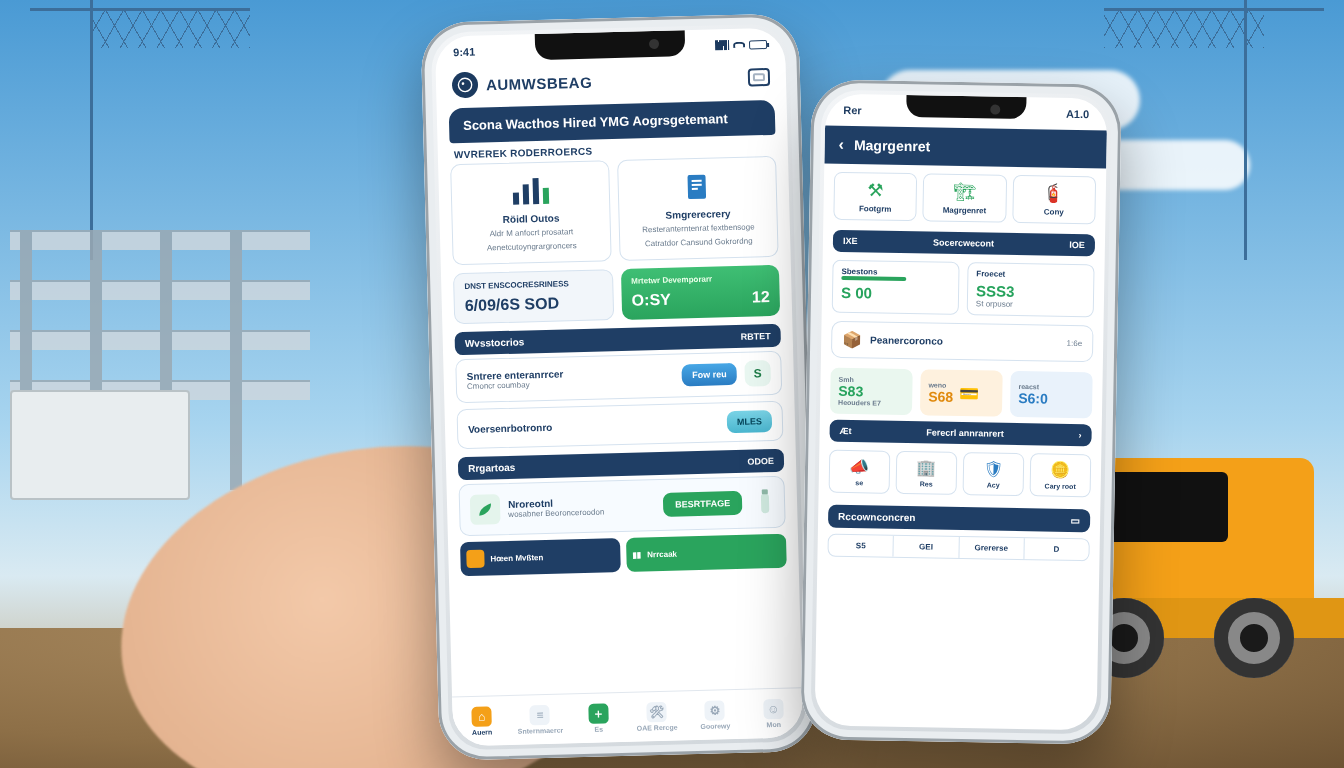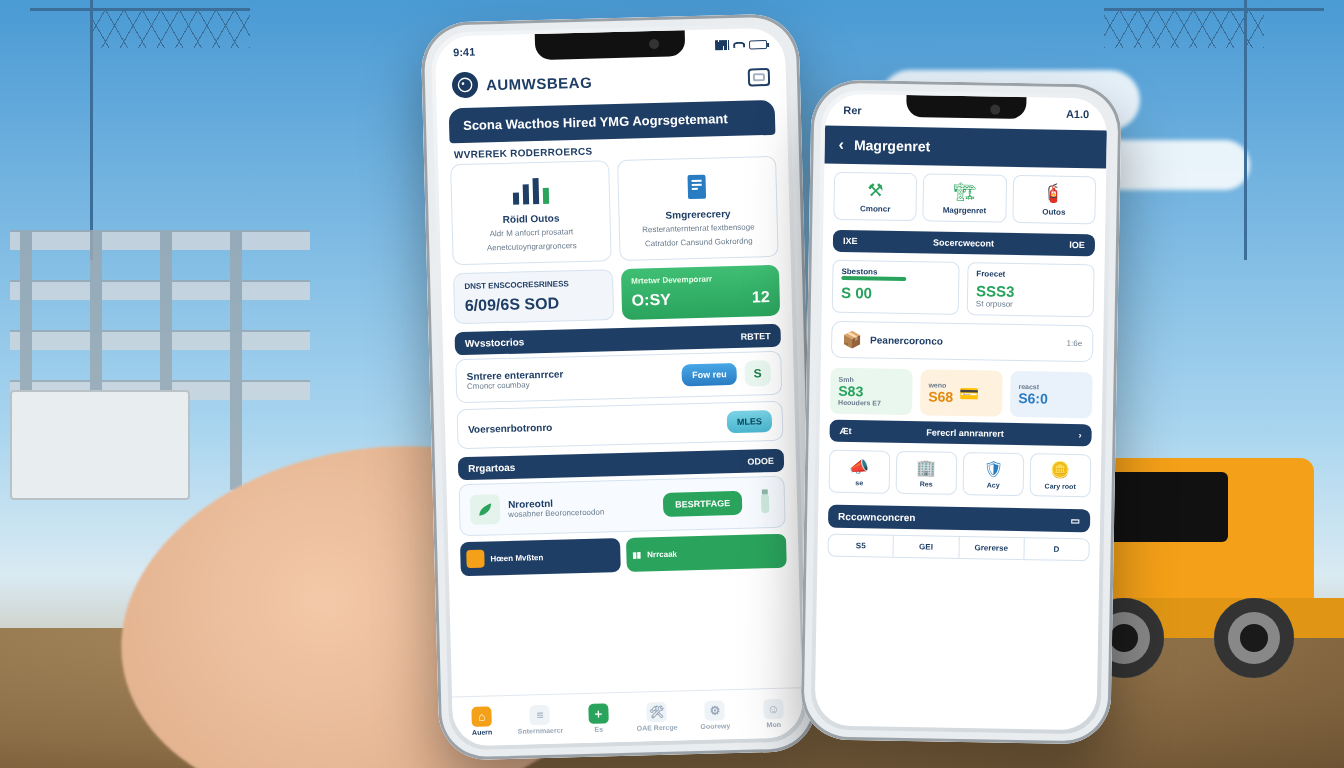--- a/index.html
+++ b/index.html
@@ -342,29 +342,29 @@
   </div>
 
   <div class="hdrB">
     <span class="back">‹</span>
     <span>Magrgenret</span>
   </div>
 
   <div class="segB">
     <div class="c">
           <span class="i">⚒</span>
-          <span class="l">Cmoncr</span>
+          <span class="l">Footgrm</span>
         </div>
     <div class="c">
           <span class="i">🏗</span>
           <span class="l">Magrgenret</span>
         </div>
     <div class="c">
           <span class="i">🧯</span>
-          <span class="l">Outos</span>
+          <span class="l">Cony</span>
         </div>
   </div>
 
   <div class="barB">
     <span>IXE</span>
     <span>Socercwecont</span>
     <span>IOE</span>
   </div>
 
   <div class="kpirow">

